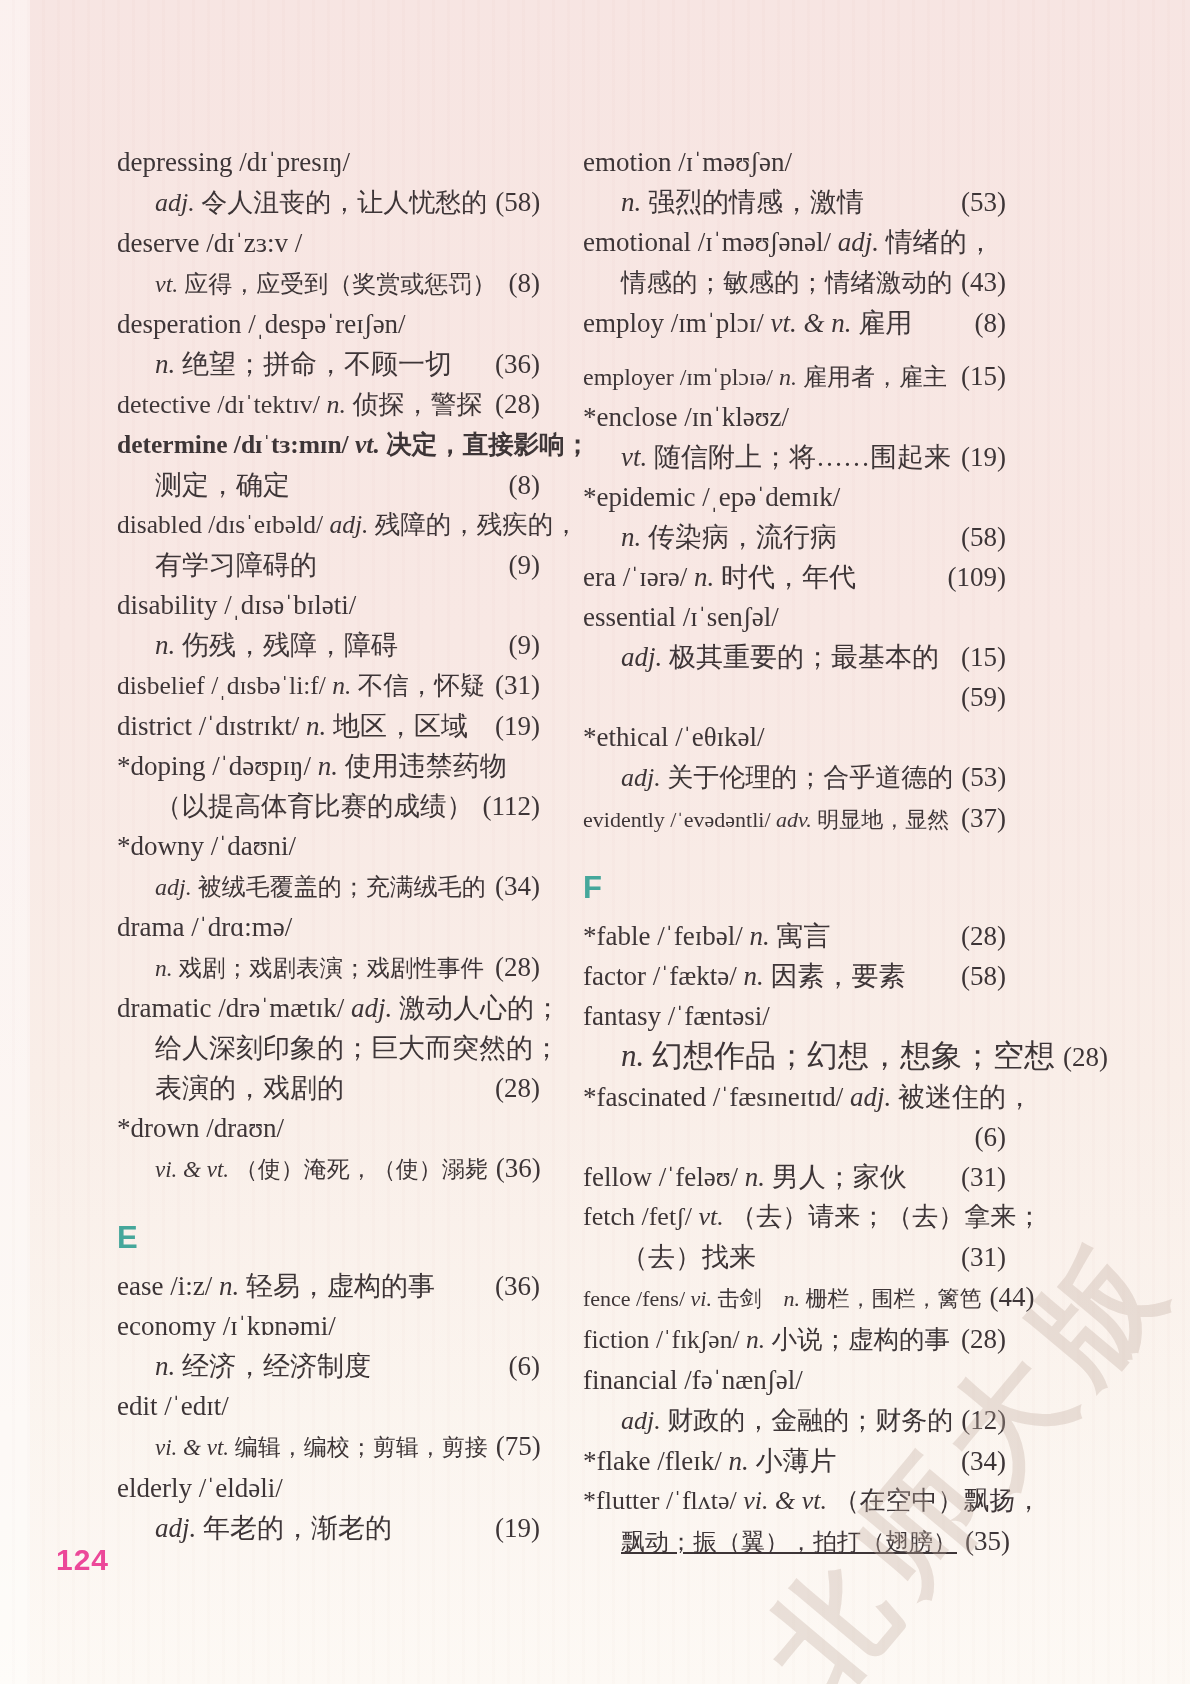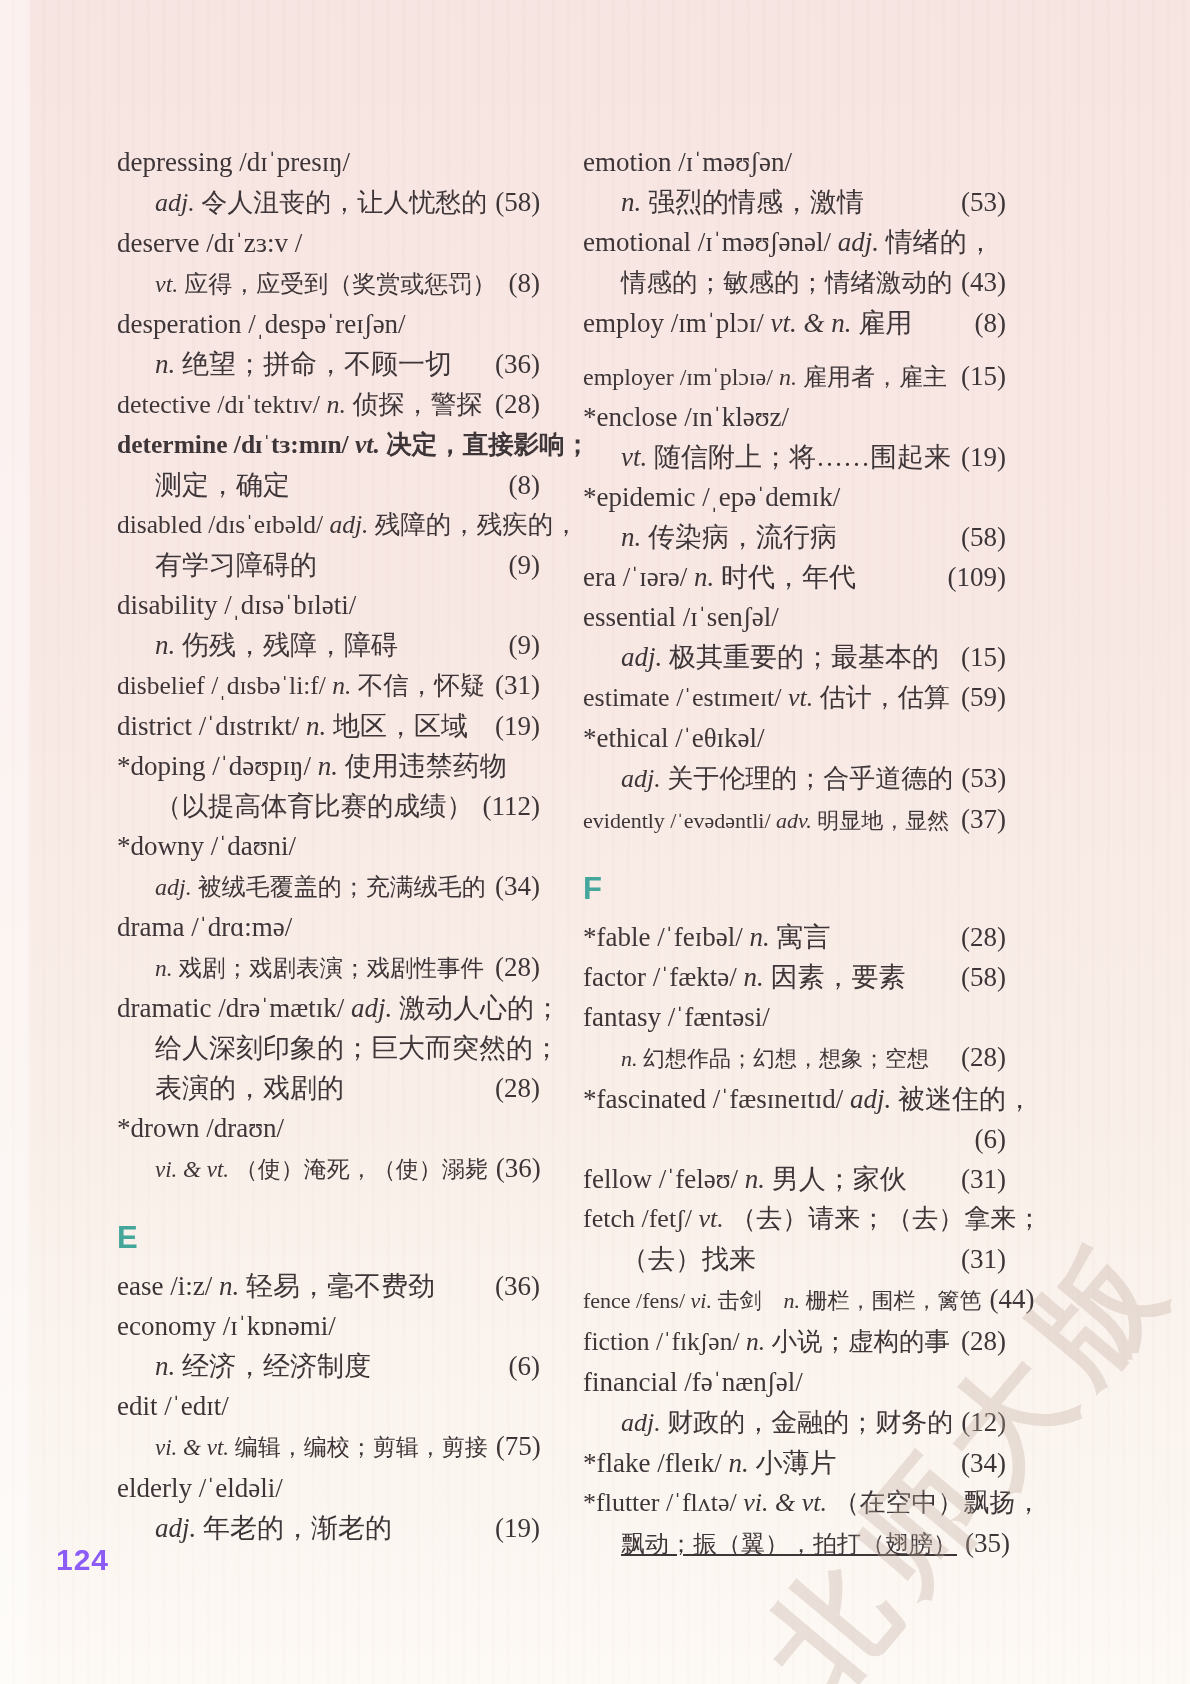--- a/index.html
+++ b/index.html
@@ -17,21 +17,21 @@
   #col-right{left:583px;}
   .line{display:flex;align-items:baseline;line-height:40px;font-size:27px;white-space:nowrap;}
   .line .txt{flex:0 0 auto;}
   .line .num{margin-left:auto;padding-left:8px;flex:0 0 auto;}
   .ind{padding-left:38px;}
   i{font-style:italic;}
   .sec-h{font-family:"Liberation Sans","DejaVu Sans",sans-serif;font-weight:bold;
     font-size:31px;line-height:40px;margin:28px 0 8px 0;}
   .pagenum{position:absolute;left:56px;top:1543px;
     font-family:"Liberation Sans","DejaVu Sans",sans-serif;font-weight:bold;
-    font-size:30px;color:#8b5cf6;letter-spacing:1px;}
+    font-size:30px;color:#ec4899;letter-spacing:1px;}
   .watermark{position:absolute;left:590px;top:1385px;width:760px;text-align:center;
     transform:rotate(-50deg);transform-origin:center;
     font-size:120px;letter-spacing:18px;font-weight:bold;
     color:rgba(193,173,162,0.33);pointer-events:none;}
 </style>
 </head>
 <body>
 
 <div class="edge-left"></div>
 <div class="texture"></div>
@@ -153,21 +153,21 @@
         <span class="txt"><span>*drown /draʊn/</span></span>
       </div>
       <div class="line ind">
         <span class="txt" style="font-size: 23px;"><i>vi. &amp; vt.</i><span> （使）淹死，（使）溺毙</span></span>
         <span class="num">(36)</span>
       </div>
     </div>
     <div class="sec-h" style="color: rgb(69, 167, 155);">E</div>
     <div>
       <div class="line">
-        <span class="txt"><span>ease /i:z/ </span><i>n.</i><span> 轻易，毫不费劲</span></span>
+        <span class="txt"><span>ease /i:z/ </span><i>n.</i><span> 轻易，虚构的事</span></span>
         <span class="num">(36)</span>
       </div>
     </div>
     <div>
       <div class="line">
         <span class="txt"><span>economy /ɪˈkɒnəmi/</span></span>
       </div>
       <div class="line ind">
         <span class="txt"><i>n.</i><span> 经济，经济制度</span></span>
         <span class="num">(6)</span>
@@ -251,21 +251,20 @@
       <div class="line">
         <span class="txt"><span>essential /ɪˈsenʃəl/</span></span>
       </div>
       <div class="line ind">
         <span class="txt"><i>adj.</i><span> 极其重要的；最基本的</span></span>
         <span class="num">(15)</span>
       </div>
     </div>
     <div>
       <div class="line">
-        <span class="txt" style="font-size: 26px;"><span>estimate /ˈestɪmeɪt/ </span><i>vt.</i><span> 估计，估算</span></span>
         <span class="num">(59)</span>
       </div>
     </div>
     <div>
       <div class="line">
         <span class="txt"><span>*ethical /ˈeθɪkəl/</span></span>
       </div>
       <div class="line ind">
         <span class="txt" style="font-size: 26px;"><i>adj.</i><span> 关于伦理的；合乎道德的</span></span>
         <span class="num">(53)</span>
@@ -288,21 +287,21 @@
       <div class="line">
         <span class="txt"><span>factor /ˈfæktə/ </span><i>n.</i><span> 因素，要素</span></span>
         <span class="num">(58)</span>
       </div>
     </div>
     <div>
       <div class="line">
         <span class="txt"><span>fantasy /ˈfæntəsi/</span></span>
       </div>
       <div class="line ind">
-        <span class="txt" style="font-size: 22px;"><i>n.</i><span> 幻想作品；幻想，想象；空想</span></span>
+        <span class="txt" style="font-size: 31px;"><i>n.</i><span> 幻想作品；幻想，想象；空想</span></span>
         <span class="num">(28)</span>
       </div>
     </div>
     <div>
       <div class="line">
         <span class="txt"><span>*fascinated /ˈfæsɪneɪtɪd/ </span><i>adj.</i><span> 被迷住的，</span></span>
       </div>
       <div class="line ind">
         <span class="num">(6)</span>
       </div>

